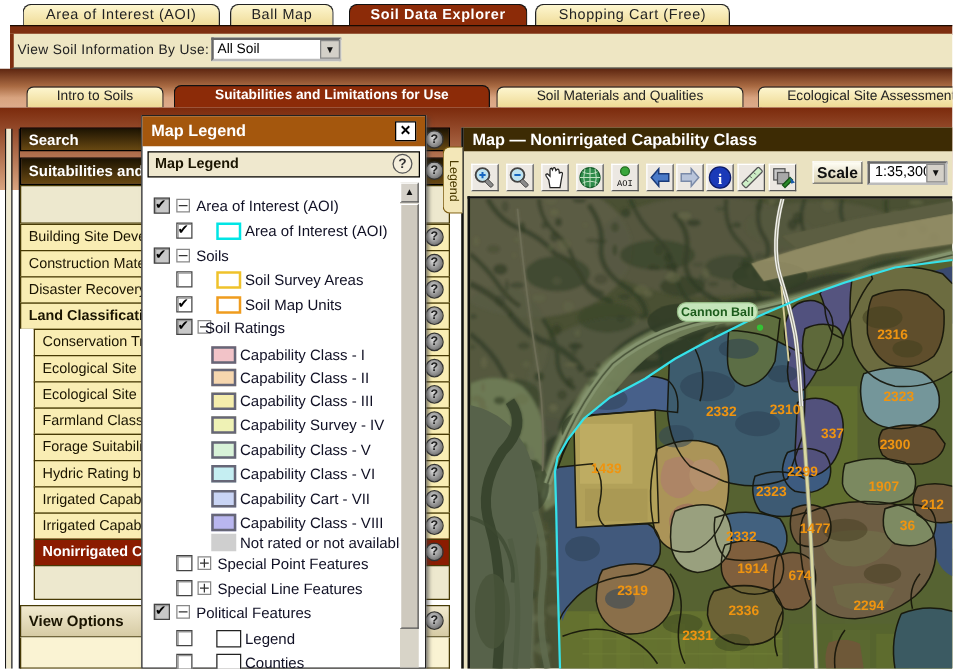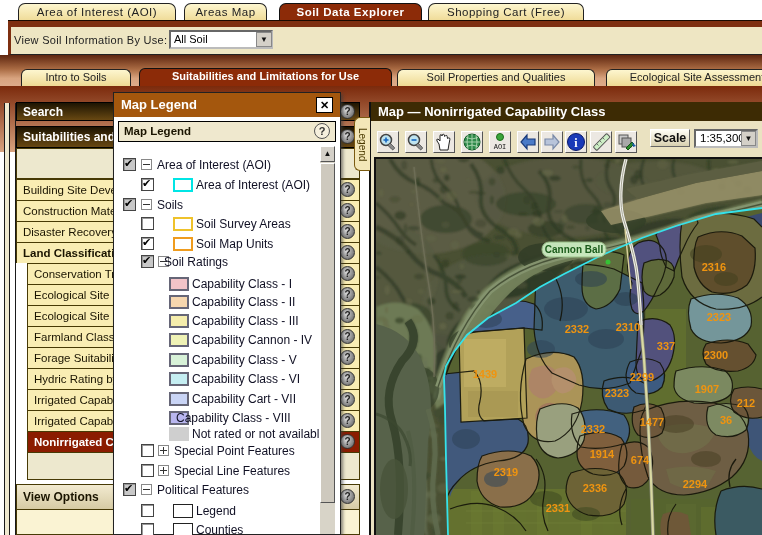--- a/index.html
+++ b/index.html
@@ -31,34 +31,34 @@
 .pm:before{content:"";position:absolute;left:1px;right:1px;top:4px;height:1px;background:#333}
 .pm.plus:after{content:"";position:absolute;top:1px;bottom:1px;left:4px;width:1px;background:#333}
 .sw{position:absolute;width:20px;height:14px;box-sizing:border-box}
 .ltxt{position:absolute;font-size:12px;color:#101024;white-space:nowrap}
 .btn3d{position:absolute;width:22px;height:22px;background:#ece8e2;
  border:1px solid;border-color:#fff #555 #555 #fff;box-sizing:border-box}
 </style></head><body>
 
 <div class="abs" style="left:0;top:0;width:762px;height:27px;background:#fff"></div>
 <div class="tab1" style="left:18px;width:156px">Area of Interest (AOI)</div>
-<div class="tab1" style="left:184px;width:81px">Areas Map</div>
+<div class="tab1" style="left:184px;width:81px">Ball Map</div>
 <div class="tab1 active" style="left:279px;width:141px">Soil Data Explorer</div>
 <div class="tab1" style="left:428px;width:154px">Shopping Cart (Free)</div>
 <div class="abs" style="left:8px;top:20px;width:754px;height:7px;background:#7e2f10;border-top:1px solid #1a0a00"></div>
 
 <div class="abs" style="left:8px;top:27px;width:754px;height:28px;background:#eee6c3;border-bottom:1px solid #222;border-left:3px solid #7e2f10;box-sizing:border-box"></div>
 <div class="abs" style="left:14px;top:34px;font-size:11px;color:#222;letter-spacing:.3px">View Soil Information By Use:</div>
 <div class="abs" style="left:169px;top:30px;width:104px;height:19px;background:#fff;border:2px inset #bbb;box-sizing:border-box;font-size:11px;color:#000;line-height:15px;padding-left:3px">All Soil</div>
 <div class="abs" style="left:256px;top:32px;width:16px;height:15px;background:#d4d0c8;border:1px solid #888;box-sizing:border-box;text-align:center;font-size:8px;line-height:14px;color:#111">▼</div>
 
 <div class="abs" style="left:0;top:55px;width:762px;height:31px;background:linear-gradient(#5e2610 0%,#a96a42 45%,#d8a37f 75%,#ddab8b 100%)"></div>
 <div class="tab2" style="left:21px;top:69px;width:108px">Intro to Soils</div>
 <div class="tab2 active" style="left:139px;top:68px;width:251px;height:17px;font-size:11px">Suitabilities and Limitations for Use</div>
-<div class="tab2" style="left:397px;top:69px;width:196px">Soil Properties and Qualities</div>
+<div class="tab2" style="left:397px;top:69px;width:196px">Soil Materials and Qualities</div>
 <div class="tab2" style="left:606px;top:69px;width:180px">Ecological Site Assessment</div>
 
 <div class="abs" style="left:0;top:86px;width:762px;height:66px;background:linear-gradient(#7b2a0c,#d8a37f)"></div>
 
 <div class="abs" style="left:4px;top:103px;width:1px;height:432px;background:#1a1a1a"></div>
 <div class="abs" style="left:5px;top:103px;width:4px;height:432px;background:#efe9cf"></div>
 <div class="abs" style="left:9px;top:103px;width:1px;height:432px;background:#1a1a1a"></div>
 <div class="abs" style="left:15px;top:103px;width:1px;height:432px;background:#1a1a1a"></div>
 
 <div class="navbar" style="top:102px">Search</div>
@@ -663,29 +663,29 @@
       <div class="cb chk" style="left:27px;top:162px;background:#c8c8c8"></div>
       <div class="pm" style="left:44px;top:163px"></div>
       <div class="ltxt" style="left:50px;top:162px">Soil Ratings</div>
       <div class="sw" style="left:55px;top:184px;background:#f2c3c8;border:2px solid #667"></div>
       <div class="ltxt" style="left:78px;top:184px">Capability Class - I</div>
       <div class="sw" style="left:55px;top:202px;background:#f6d6ae;border:2px solid #667"></div>
       <div class="ltxt" style="left:78px;top:202px">Capability Class - II</div>
       <div class="sw" style="left:55px;top:221px;background:#f5edac;border:2px solid #667"></div>
       <div class="ltxt" style="left:78px;top:221px">Capability Class - III</div>
       <div class="sw" style="left:55px;top:240px;background:#eff2b5;border:2px solid #667"></div>
-      <div class="ltxt" style="left:78px;top:240px">Capability Cannon - IV</div>
+      <div class="ltxt" style="left:78px;top:240px">Capability Survey - IV</div>
       <div class="sw" style="left:55px;top:260px;background:#d8f2d8;border:2px solid #667"></div>
       <div class="ltxt" style="left:78px;top:260px">Capability Class - V</div>
       <div class="sw" style="left:55px;top:279px;background:#c5eef2;border:2px solid #667"></div>
       <div class="ltxt" style="left:78px;top:279px">Capability Class - VI</div>
       <div class="sw" style="left:55px;top:299px;background:#c9d4f5;border:2px solid #667"></div>
       <div class="ltxt" style="left:78px;top:299px">Capability Cart - VII</div>
       <div class="sw" style="left:55px;top:318px;background:#b9b6ef;border:2px solid #667"></div>
-      <div class="ltxt" style="left:62px;top:318px">Capability Class - VIII</div>
+      <div class="ltxt" style="left:78px;top:318px">Capability Class - VIII</div>
       <div class="sw" style="left:55px;top:334px;background:#cfcfcf"></div>
       <div class="ltxt" style="left:78px;top:334px">Not rated or not available</div>
       <div class="cb" style="left:27px;top:351px"></div>
       <div class="pm plus" style="left:44px;top:352px"></div>
       <div class="ltxt" style="left:60px;top:351px">Special Point Features</div>
       <div class="cb" style="left:27px;top:371px"></div>
       <div class="pm plus" style="left:44px;top:372px"></div>
       <div class="ltxt" style="left:60px;top:371px">Special Line Features</div>
       <div class="cb chk" style="left:9px;top:390px;background:#c8c8c8"></div>
       <div class="pm" style="left:27px;top:391px"></div>

